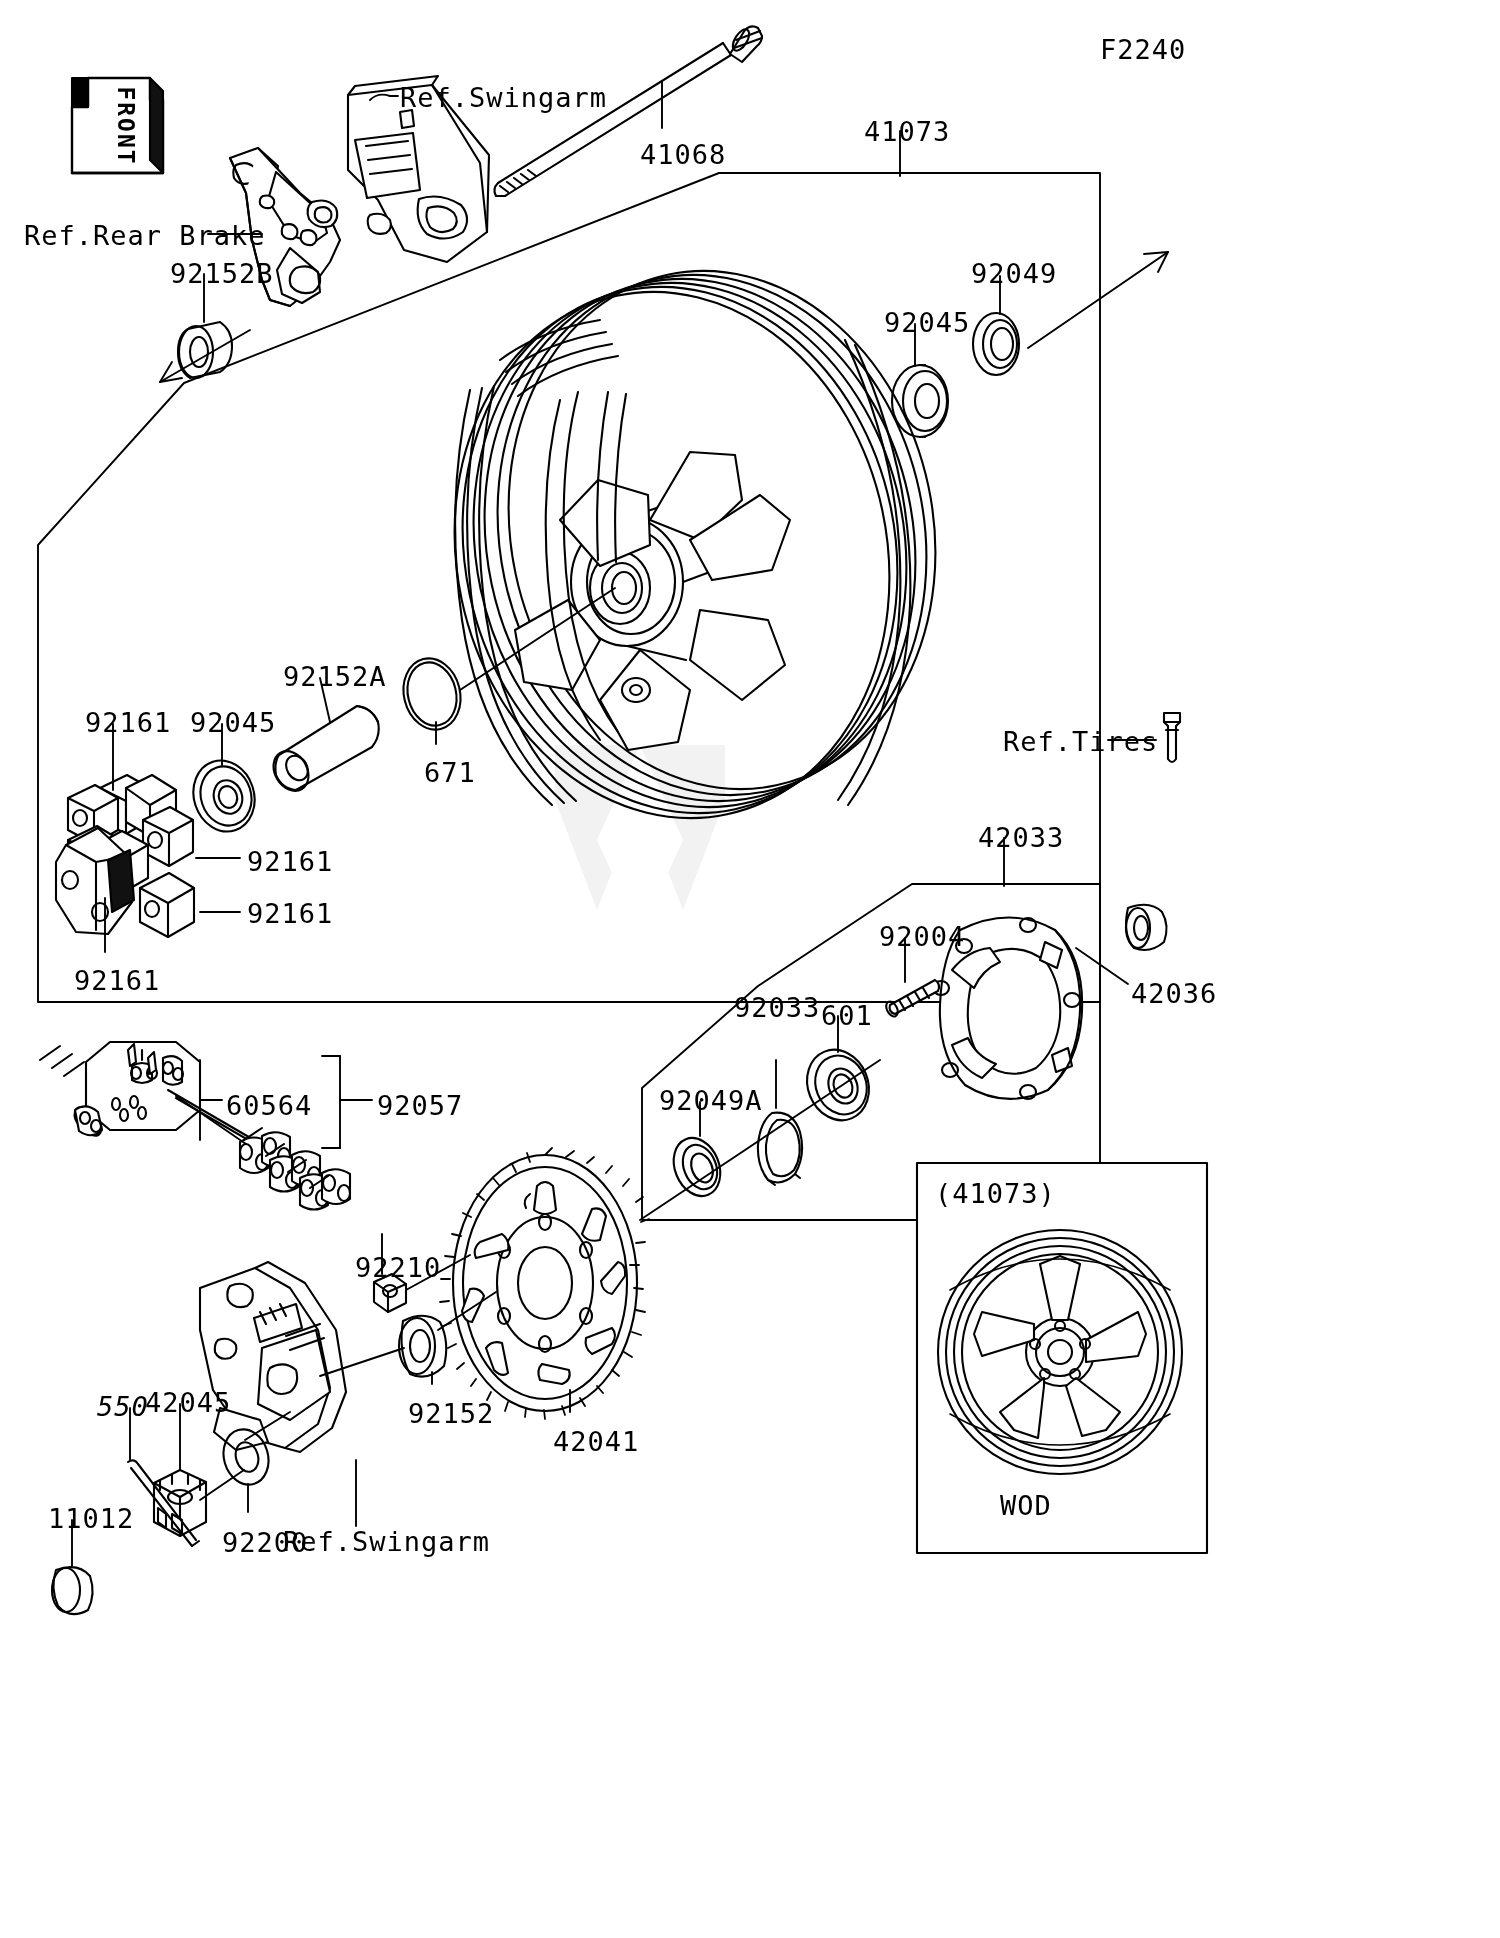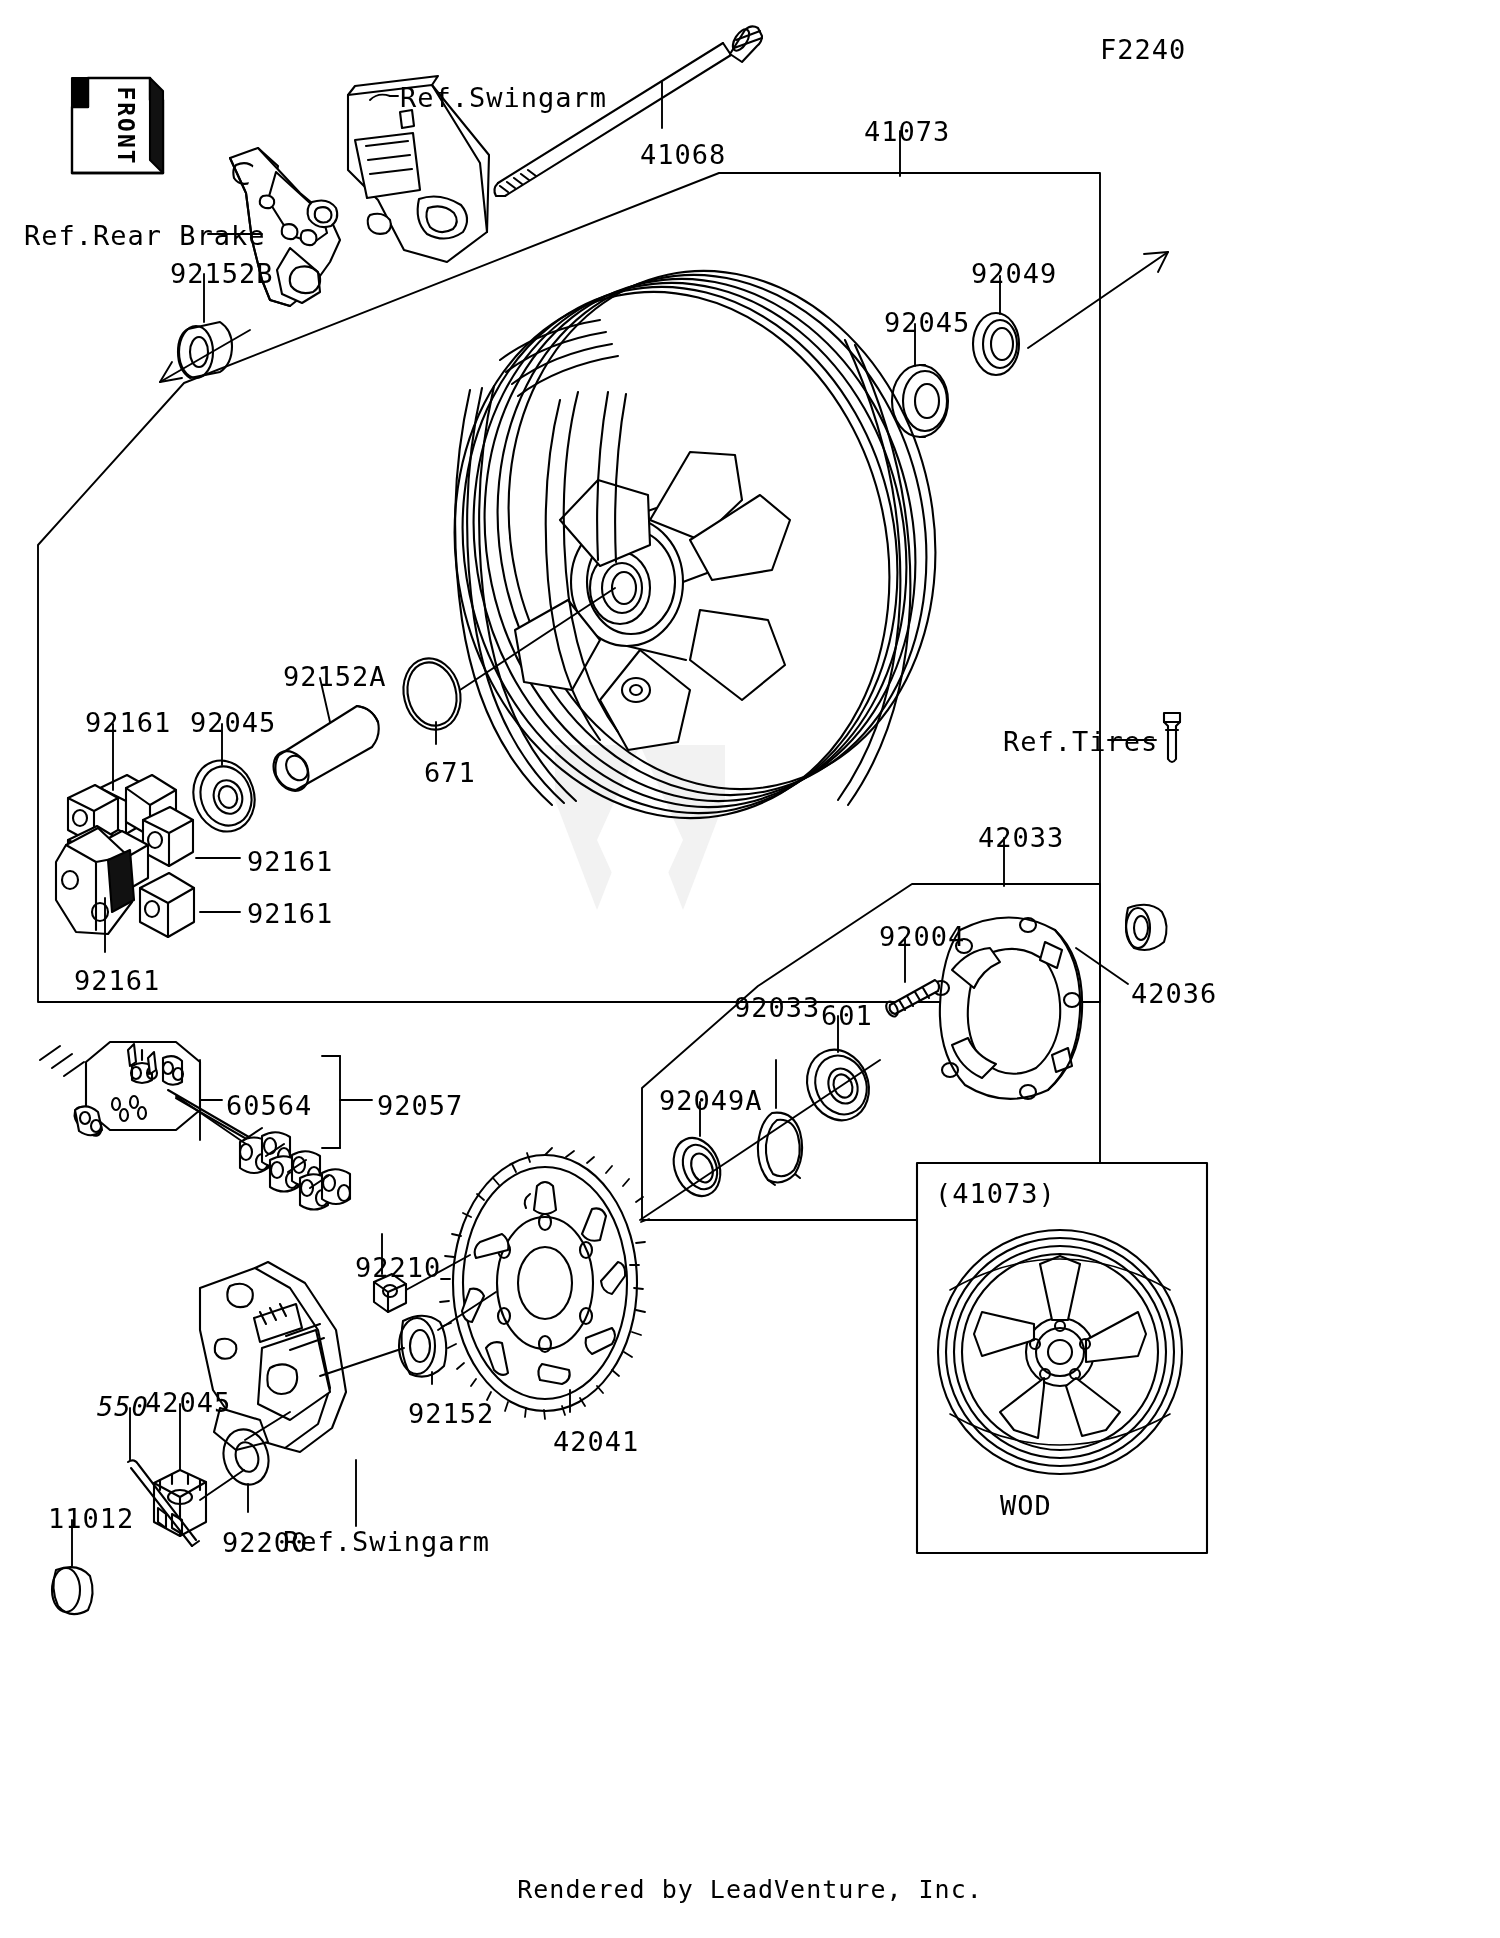--- a/index.html
+++ b/index.html
@@ -515,21 +515,20 @@
 
   <div class="lbl" style="left:935px;top:1178px;">(41073)</div>
   <div class="lbl" style="left:1000px;top:1490px;">WOD</div>
 
   <div style="position:absolute;left:72px;top:78px;width:95px;height:96px;">
     <svg width="95" height="96" viewBox="0 0 95 96">
       <text x="48" y="50" fill="#000" font-family="DejaVu Sans Mono, monospace" font-size="23" font-weight="700" letter-spacing="2" text-anchor="middle" transform="rotate(90 48 48)">FRONT</text>
     </svg>
   </div>
 
-  <div class="foot" style="top:1875px;">Rendered by LeadVenture, Inc.</div>
 
   <div id="callouts">
       <div class="lbl" style="left: 640px; top: 139px;">41068</div>
       <div class="lbl" style="left: 864px; top: 116px;">41073</div>
       <div class="lbl" style="left: 170px; top: 258px;">92152B</div>
       <div class="lbl" style="left: 884px; top: 307px;">92045</div>
       <div class="lbl" style="left: 971px; top: 258px;">92049</div>
       <div class="lbl" style="left: 283px; top: 661px;">92152A</div>
       <div class="lbl" style="left: 85px; top: 707px;">92161</div>
       <div class="lbl" style="left: 190px; top: 707px;">92045</div>

